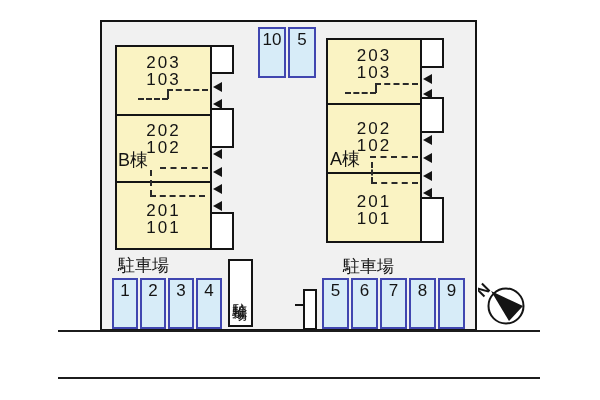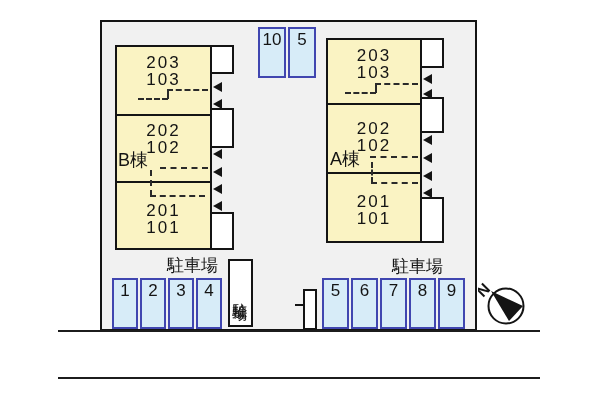--- a/index.html
+++ b/index.html
@@ -16,21 +16,21 @@
   .bldg-a{left:326px;top:38px;width:96px;height:205px;}
   .divider{height:2px;background:#141414;}
   .porch{background:#ffffff;border:2px solid #141414;box-sizing:border-box;}
   .tri{width:0;height:0;border-top:5px solid transparent;border-bottom:5px solid transparent;border-right:9px solid #141414;}
   .hdash{height:0;border-top:2px dashed #2a2a2a;}
   .vdash{width:0;border-left:2px dashed #2a2a2a;}
   .unit{width:97px;text-align:center;font-size:17px;line-height:17px;letter-spacing:2px;}
   .unit-a{width:96px;}
   .bname{font-size:18px;line-height:18px;}
   
-  .plabel{width:100px;text-align:right;font-size:17px;}
+  .plabel{width:100px;text-align:left;font-size:17px;}
   .stall-row{display:flex;gap:2px;}
   .stall{background:#d7ecf8;border:2px solid #4046b0;box-sizing:border-box;text-align:center;
          font-size:17px;line-height:19px;padding-top:1px;color:#141414;}
   .stall-lr{width:27px;height:51px;}
   .stall-l{width:26px;height:51px;}
   .stall-t{width:28px;height:51px;}
   
   .bikebox{left:228px;top:259px;width:25px;height:68px;background:#fff;border:2px solid #141414;box-sizing:border-box;
            display:flex;align-items:center;justify-content:center;}
   .biketext{writing-mode:vertical-rl;text-orientation:upright;font-size:15px;letter-spacing:2px;line-height:21px;}

